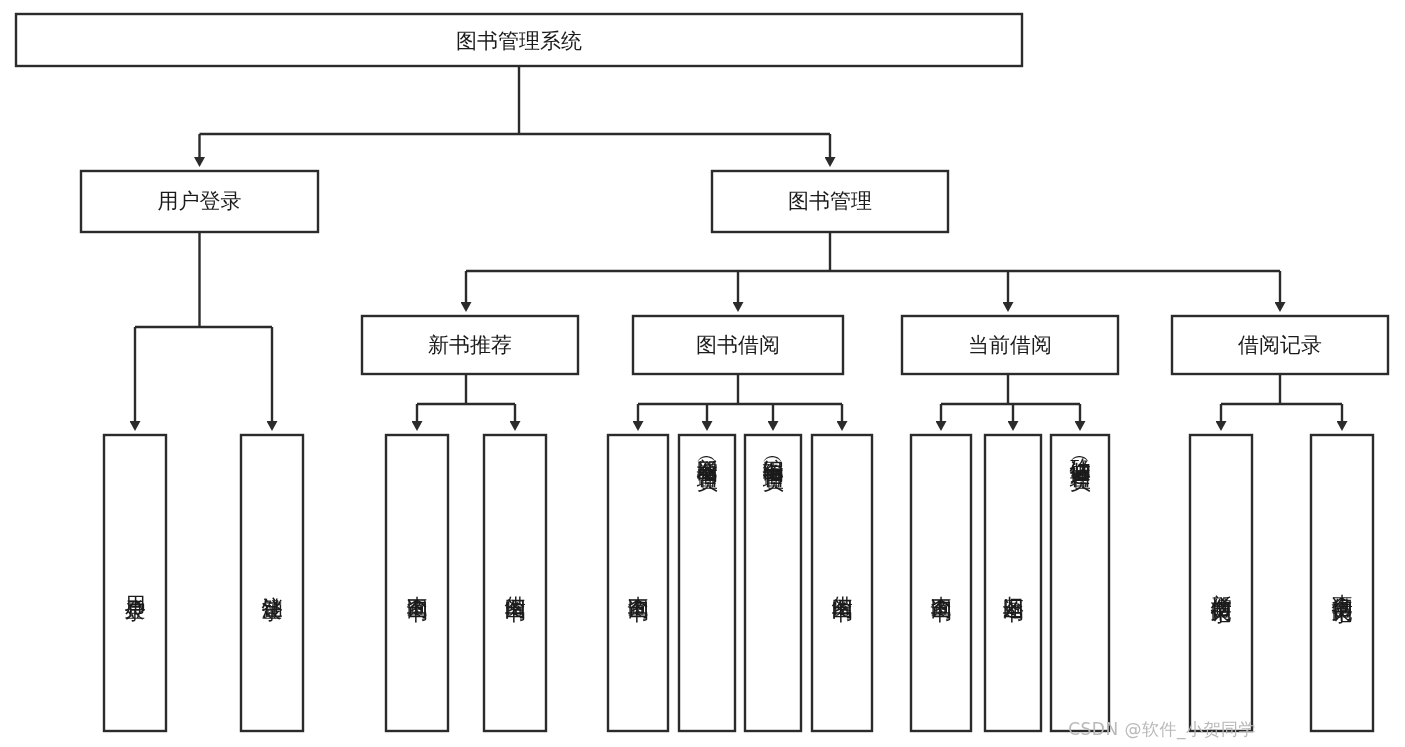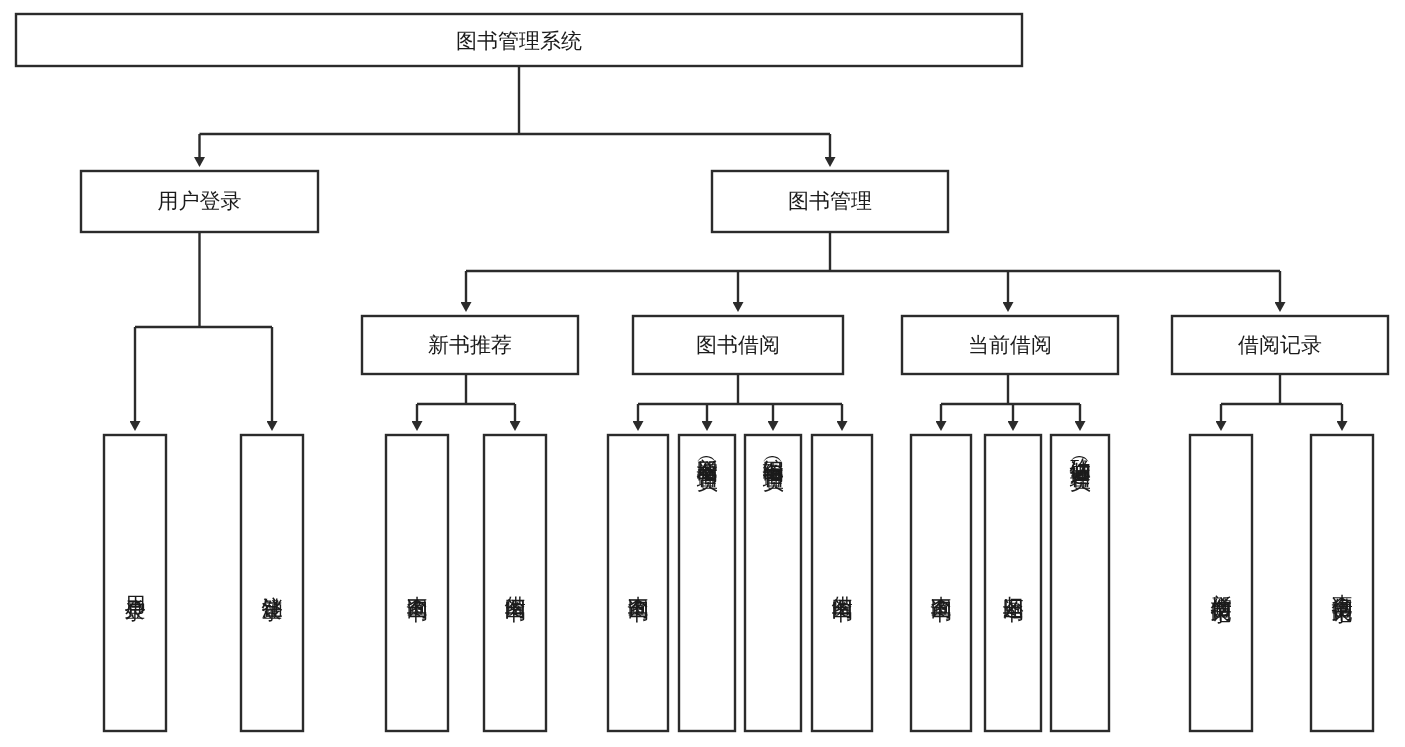--- a/index.html
+++ b/index.html
@@ -202,13 +202,14 @@
   <div class="vlabel-wrap" style="left:1051px; top:441px; width:58px; height:290px; align-items:flex-start;">
     <span class="node-label-v" style="position:static;">确认归还（管理员）</span>
   </div>
   <div class="vlabel-wrap" style="left:1190px; top:435px; width:62px; height:296px; align-items:center;">
     <span class="node-label-v" style="position:static;">新增借阅记录</span>
   </div>
   <div class="vlabel-wrap" style="left:1311px; top:435px; width:62px; height:296px; align-items:center;">
     <span class="node-label-v" style="position:static;">查询借阅记录</span>
   </div>
 
+  <div class="watermark">CSDN @软件_小贺同学</div>
 </div>
 
 </body></html>

